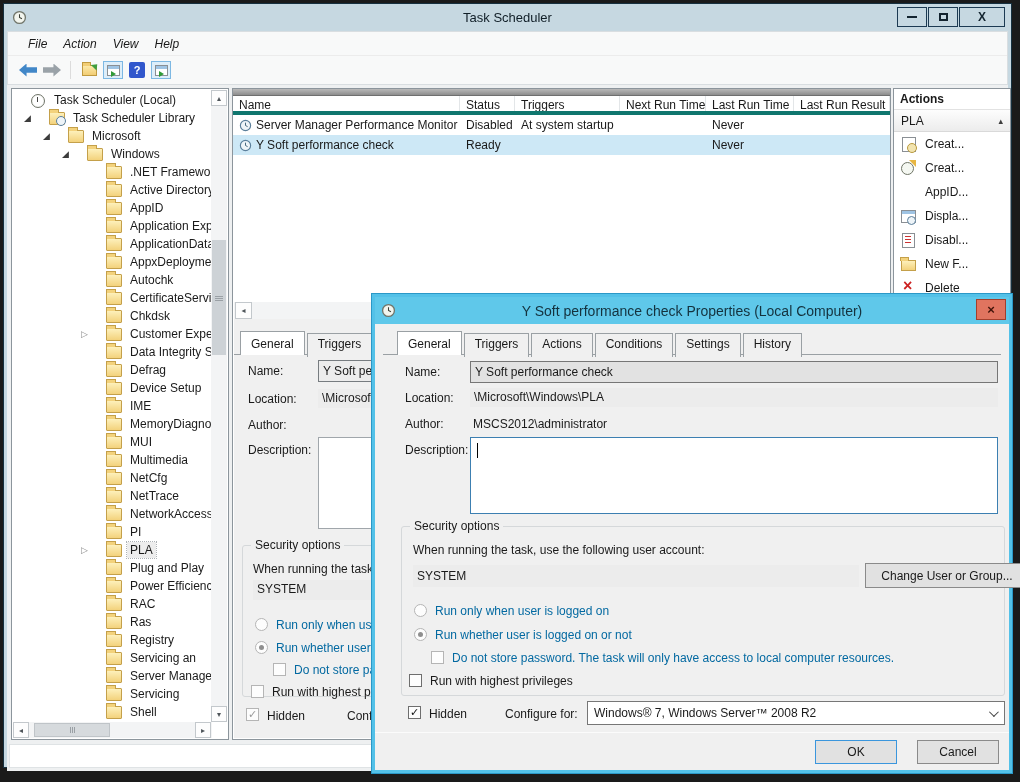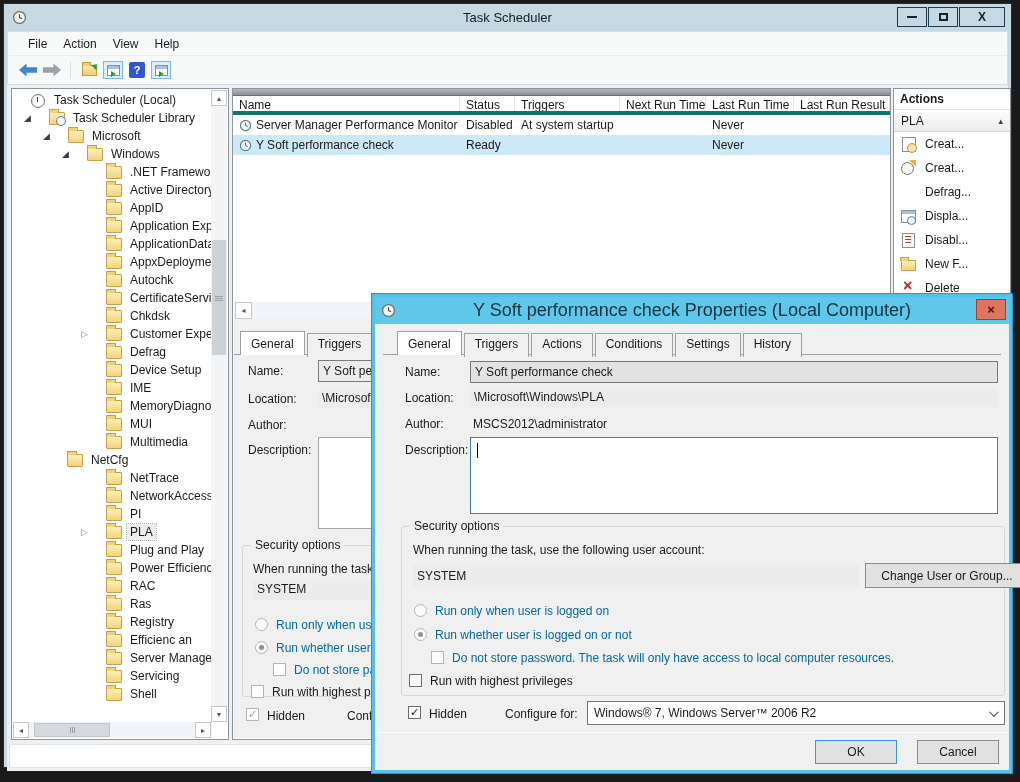--- a/index.html
+++ b/index.html
@@ -15,21 +15,21 @@
   .caption-btns { position:absolute; right:6px; top:3px; display:flex; }
   .cap-btn { width:30px; height:20px; border:1px solid #1c3a52; margin-left:1px;
     display:flex; align-items:center; justify-content:center; color:#13242f; }
   .cap-btn.wide { width:46px; }
   .min-glyph { width:10px; height:2px; background:#13242f; }
   .max-glyph { width:9px; height:8px; border:2px solid #13242f; }
   .x-glyph { font-weight:bold; font-size:12px; }
 
   .menutool { margin:0 3px; background:#f8f9f9; border:1px solid #d9dee1; }
   .menubar { display:flex; height:24px; align-items:center; padding-left:12px; border-bottom:1px solid #ececec; }
-  .menu-item { padding:0 8px; height:100%; display:flex; align-items:center; cursor:default; }
+  .menu-item { padding:0 8px; height:100%; display:flex; align-items:center; cursor:default;font-style:italic; }
   .toolbar { display:flex; height:28px; align-items:center; padding-left:8px; }
   .tb-sep { width:1px; height:18px; background:#dcdcdc; margin:0 6px; }
   .nav-arrow { width:18px; height:13px; margin:0 3px;
     clip-path:polygon(0 50%,42% 0,42% 28%,100% 28%,100% 72%,42% 72%,42% 100%); }
   .nav-back { background:#4187c8; }
   .nav-fwd { background:#9aa2a8; transform:scaleX(-1); }
   .tb-ico { width:20px; height:18px; margin:0 2px; position:relative; display:flex; align-items:center; justify-content:center; }
   .tb-ico.checked { border:1px solid #7db8e3; background:#ddeefa; }
   .mini-folder { width:15px; height:11px; background:linear-gradient(#fce9a8,#f2cd74); border:1px solid #c09a3f; position:relative; }
   .mini-folder::before { content:""; position:absolute; left:-1px; top:-4px; width:7px; height:3px;
@@ -147,21 +147,21 @@
     background:#f3d27c; border:1px solid #c4a04a; border-bottom:none; }
   .ic-delete .aicon::before { content:"×"; position:absolute; left:3px; top:-3px; color:#c22; font-weight:bold; font-size:16px; }
 
   
   .statusbar { position:absolute; left:2px; right:2px; top:659px; height:24px; background:#fff; border:1px solid #dfe3e5; }
 
   
   .dialog { position:absolute; left:372px; top:294px; width:640px; height:479px; z-index:50;
     background:#f0f0f0; border:3px solid #53c1e8; box-shadow:0 0 0 1px #2b98c7; }
   .dlg-title { height:27px; background:#5fc8ea; display:flex; align-items:center; padding:0 6px; position:relative; }
-  .dlg-title .dtext { position:absolute; left:0; right:0; text-align:center; font-size:18px; color:#14323e; }
+  .dlg-title .dtext { position:absolute; left:0; right:0; text-align:center; font-size:14px; color:#14323e; }
   .dlg-close { position:absolute; right:3px; top:2px; width:30px; height:21px; background:#e0745f;
     border:1px solid #a33f2c; color:#411309; font-weight:bold; font-size:13px;
     display:flex; align-items:center; justify-content:center; z-index:2; }
   .dlg-body { position:relative; height:445px; }
   .dtabs { position:absolute; left:22px; top:7px; display:flex; }
   .dtabline { position:absolute; left:8px; right:8px; top:30px; height:1px; background:#9aa0a4; }
   .caret { position:absolute; width:1px; height:15px; background:#000; }
   .btn { position:absolute; background:#e1e1e1; border:1px solid #8a8a8a; display:flex;
     align-items:center; justify-content:center; font-size:12px; }
   .btn.default { border-color:#3a96dd; }
@@ -310,20 +310,25 @@
             <span class="ticon"></span>
             <span class="tlabel">Chkdsk</span>
           </div>
 
           <div class="tree-row exp-collapsed ic-folder lvl4" style="padding-left: 69px;">
             <span class="tw"></span>
             <span class="ticon"></span>
             <span class="tlabel">Customer Exper</span>
           </div>
 
+          <div class="tree-row ic-folder lvl4" style="padding-left: 69px;">
+            <span class="tw"></span>
+            <span class="ticon"></span>
+            <span class="tlabel">Data Integrity S</span>
+          </div>
 
           <div class="tree-row ic-folder lvl4" style="padding-left: 69px;">
             <span class="tw"></span>
             <span class="ticon"></span>
             <span class="tlabel">Defrag</span>
           </div>
 
           <div class="tree-row ic-folder lvl4" style="padding-left: 69px;">
             <span class="tw"></span>
             <span class="ticon"></span>
@@ -347,21 +352,21 @@
             <span class="ticon"></span>
             <span class="tlabel">MUI</span>
           </div>
 
           <div class="tree-row ic-folder lvl4" style="padding-left: 69px;">
             <span class="tw"></span>
             <span class="ticon"></span>
             <span class="tlabel">Multimedia</span>
           </div>
 
-          <div class="tree-row ic-folder lvl4" style="padding-left: 30px;">
+          <div class="tree-row ic-folder lvl4" style="padding-left: 69px;">
             <span class="tw"></span>
             <span class="ticon"></span>
             <span class="tlabel">NetCfg</span>
           </div>
 
           <div class="tree-row ic-folder lvl4" style="padding-left: 69px;">
             <span class="tw"></span>
             <span class="ticon"></span>
             <span class="tlabel">NetTrace</span>
           </div>
@@ -410,21 +415,21 @@
 
           <div class="tree-row ic-folder lvl4" style="padding-left: 69px;">
             <span class="tw"></span>
             <span class="ticon"></span>
             <span class="tlabel">Registry</span>
           </div>
 
           <div class="tree-row ic-folder lvl4" style="padding-left: 69px;">
             <span class="tw"></span>
             <span class="ticon"></span>
-            <span class="tlabel">Efficienc an</span>
+            <span class="tlabel">Servicing an</span>
           </div>
 
           <div class="tree-row ic-folder lvl4" style="padding-left: 69px;">
             <span class="tw"></span>
             <span class="ticon"></span>
             <span class="tlabel">Server Manage</span>
           </div>
 
           <div class="tree-row ic-folder lvl4" style="padding-left: 69px;">
             <span class="tw"></span>
@@ -549,21 +554,21 @@
             <span>Creat...</span>
           </div>
 
           <div class="ap-item ic-create-task">
             <span class="aicon"></span>
             <span>Creat...</span>
           </div>
 
           <div class="ap-item ic-import">
             <span class="aicon"></span>
-            <span>Defrag...</span>
+            <span>AppID...</span>
           </div>
 
           <div class="ap-item ic-display">
             <span class="aicon"></span>
             <span>Displa...</span>
           </div>
 
           <div class="ap-item ic-disable">
             <span class="aicon"></span>
             <span>Disabl...</span>
@@ -629,21 +634,21 @@
       <div class="cb" style="left:29px;top:124px"></div>
       <div class="flabel graytext" style="left:50px;top:124px">Do not store password.  The task will only have access to local computer resources.</div>
       <div class="cb dark" style="left:7px;top:147px"></div>
       <div class="flabel" style="left:28px;top:147px">Run with highest privileges</div>
     </div>
 
     <div class="cb dark checked" style="left:33px;top:382px"></div>
     <div class="flabel" style="left:54px;top:383px">Hidden</div>
     <div class="flabel" style="left:130px;top:383px">Configure for:</div>
     <div class="combo" style="left:212px;top:377px;width:418px;height:24px">
-      <span>Windows® 7, Windows Server™ 2006 R2</span>
+      <span>Windows® 7, Windows Server™ 2008 R2</span>
       <span class="chev"></span>
     </div>
 
     <div class="sep-line" style="top:408px"></div>
     <div class="btn default" style="left:440px;top:416px;width:82px;height:24px">OK</div>
     <div class="btn" style="left:542px;top:416px;width:82px;height:24px">Cancel</div>
   </div>
 </div>
 
 </body></html>

